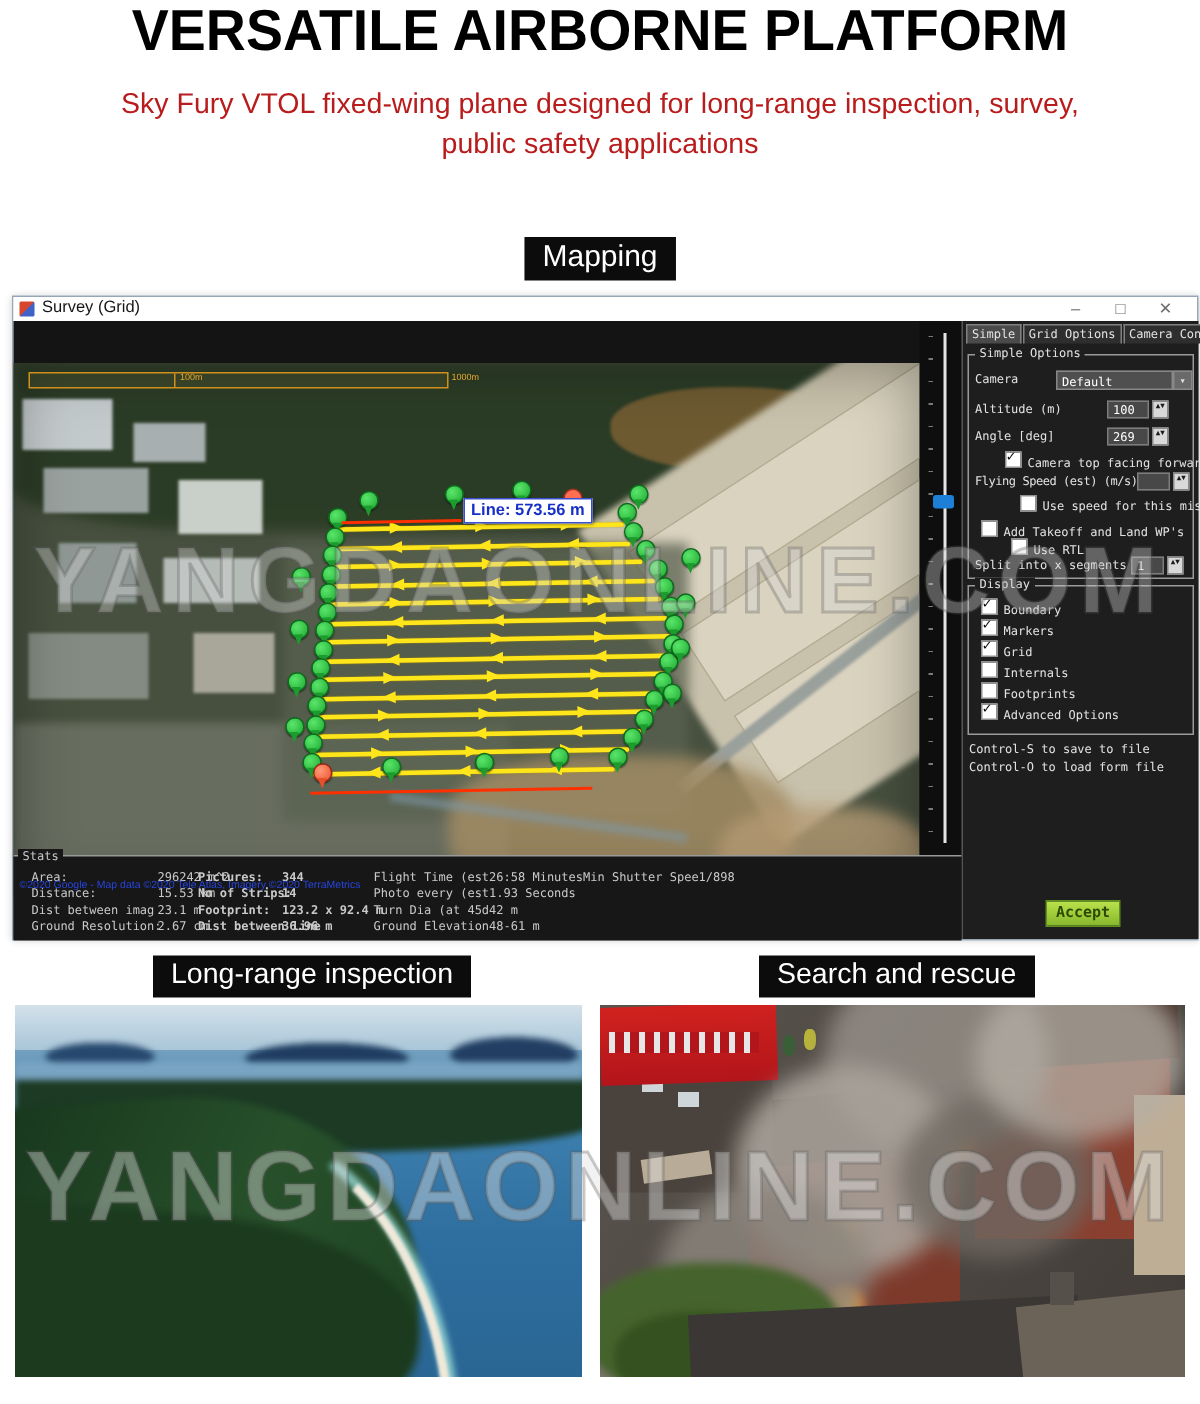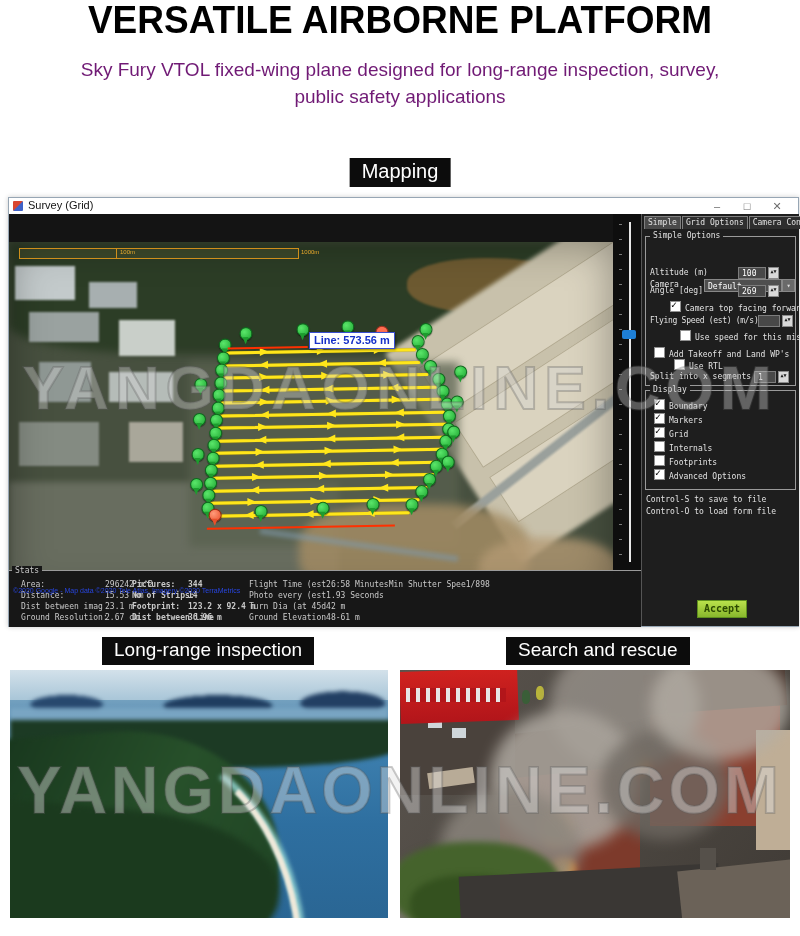--- a/index.html
+++ b/index.html
@@ -4,21 +4,21 @@
 <style>
   html,body { margin:0; padding:0; width:800px; height:936px; background:#fff; overflow:hidden;
               font-family:"Liberation Sans", sans-serif; }
   #page { position:relative; width:800px; height:936px; }
 
   
   #title { position:absolute; top:0px; left:0; width:800px; text-align:center;
            font-size:37px; font-weight:800; letter-spacing:0px; color:#000;
            transform:scaleY(1.04); font-family:"Liberation Sans",sans-serif; }
   #subtitle { position:absolute; top:56px; left:0; width:800px; text-align:center;
-              font-size:19px; line-height:27px; color:#701a75; }
+              font-size:19px; line-height:27px; color:#b91c1c; }
   .badge { position:absolute; background:#0c0c0c; color:#fff; font-size:20px;
            padding:2px 12px 4px 12px; white-space:nowrap; }
   #badge-mapping { top:158px; left:50%; transform:translateX(-50%); }
   #badge-inspect { top:637px; left:102px; font-size:19px; }
   #badge-rescue  { top:637px; left:506px; font-size:19px; }
 
   
   .wm { position:absolute; left:-10px; width:820px; text-align:center; font-weight:bold;
         color:rgba(214,214,214,0.38); -webkit-text-stroke:2px rgba(92,92,92,0.32);
         letter-spacing:6px; white-space:nowrap; z-index:60; pointer-events:none; }
@@ -387,21 +387,21 @@
       <div id="panel">
         <div id="tabs">
           <div class="tab on">Simple</div>
           <div class="tab">Grid Options</div>
           <div class="tab">Camera Config</div>
         </div>
 
         <div class="grp" id="grp-simple">
           <span class="glabel">Simple Options</span>
 
-          <div class="prow" style="top:10px;margin-top:32px;">
+          <div class="prow" style="top:10px;">
             <span class="plab">Camera</span>
             <span class="dd">Default</span>
             <span class="ddbtn">▾</span>
           </div>
           <div class="prow" style="top:30px;">
             <span class="plab">Altitude (m)</span>
             <span class="vbox" style="left:92px; width:28px;">100</span>
             <span class="spin" style="left:122px;">▲▼</span>
           </div>
           <div class="prow" style="top:48px;">

